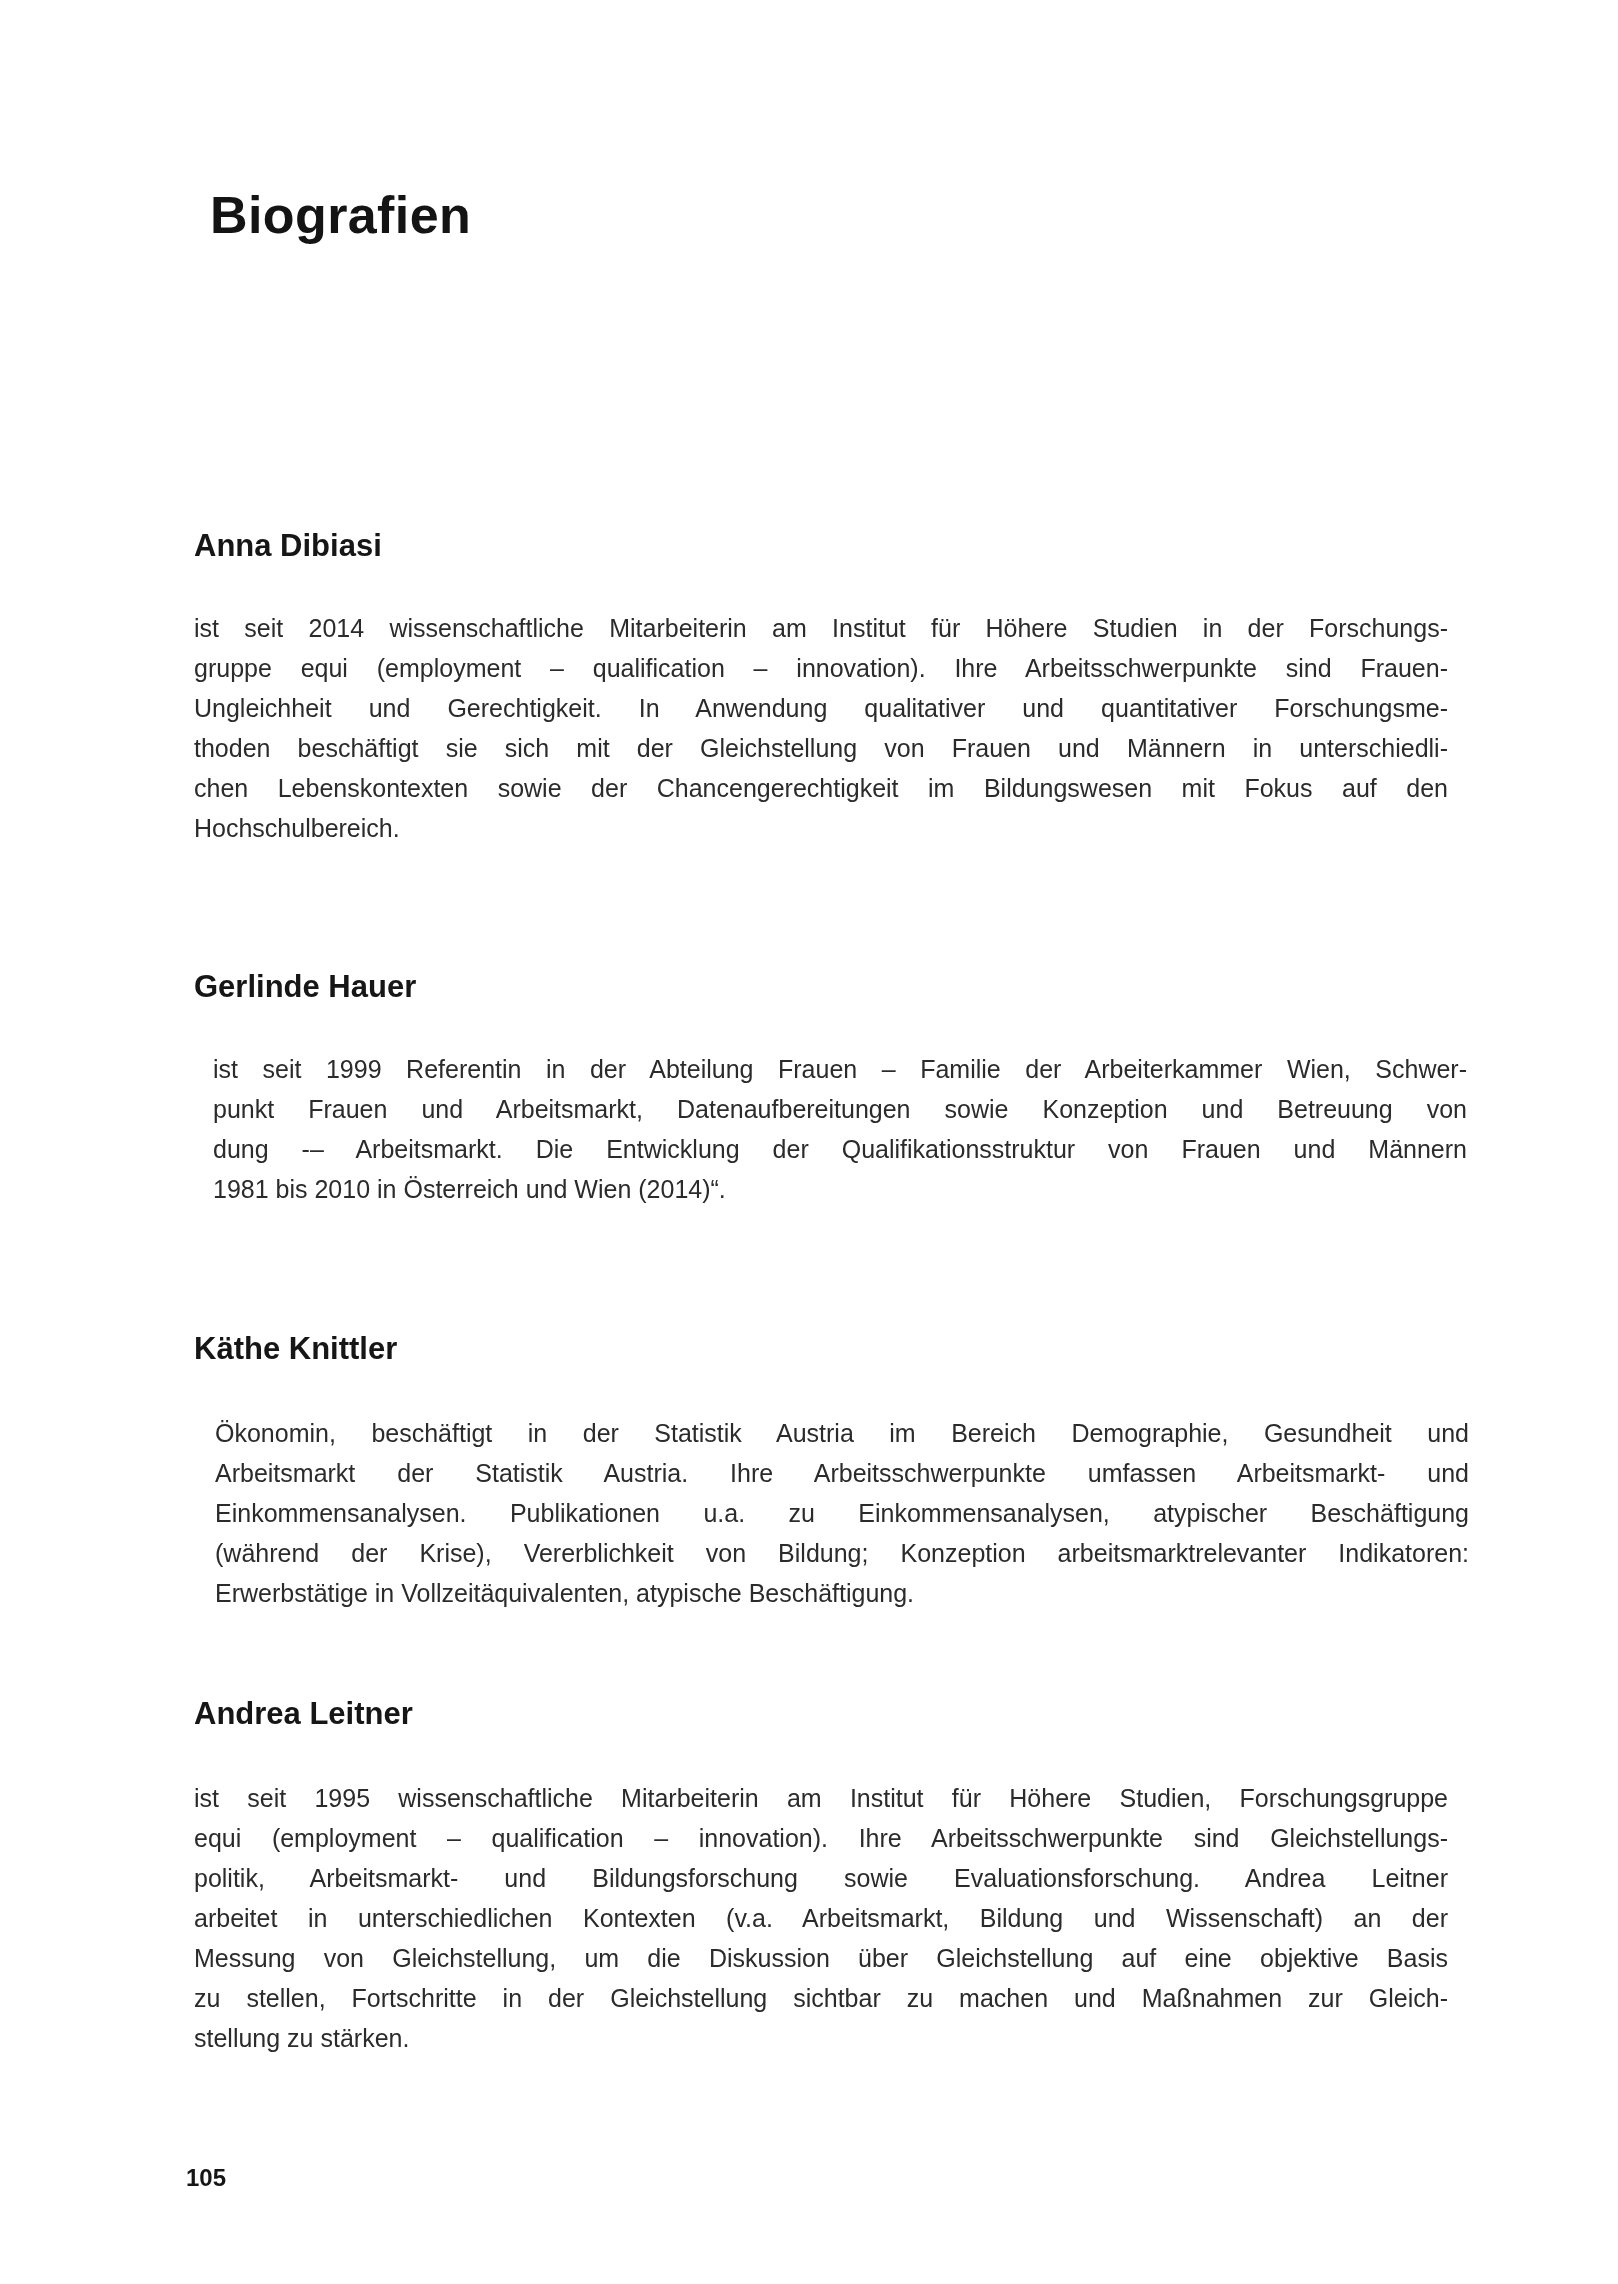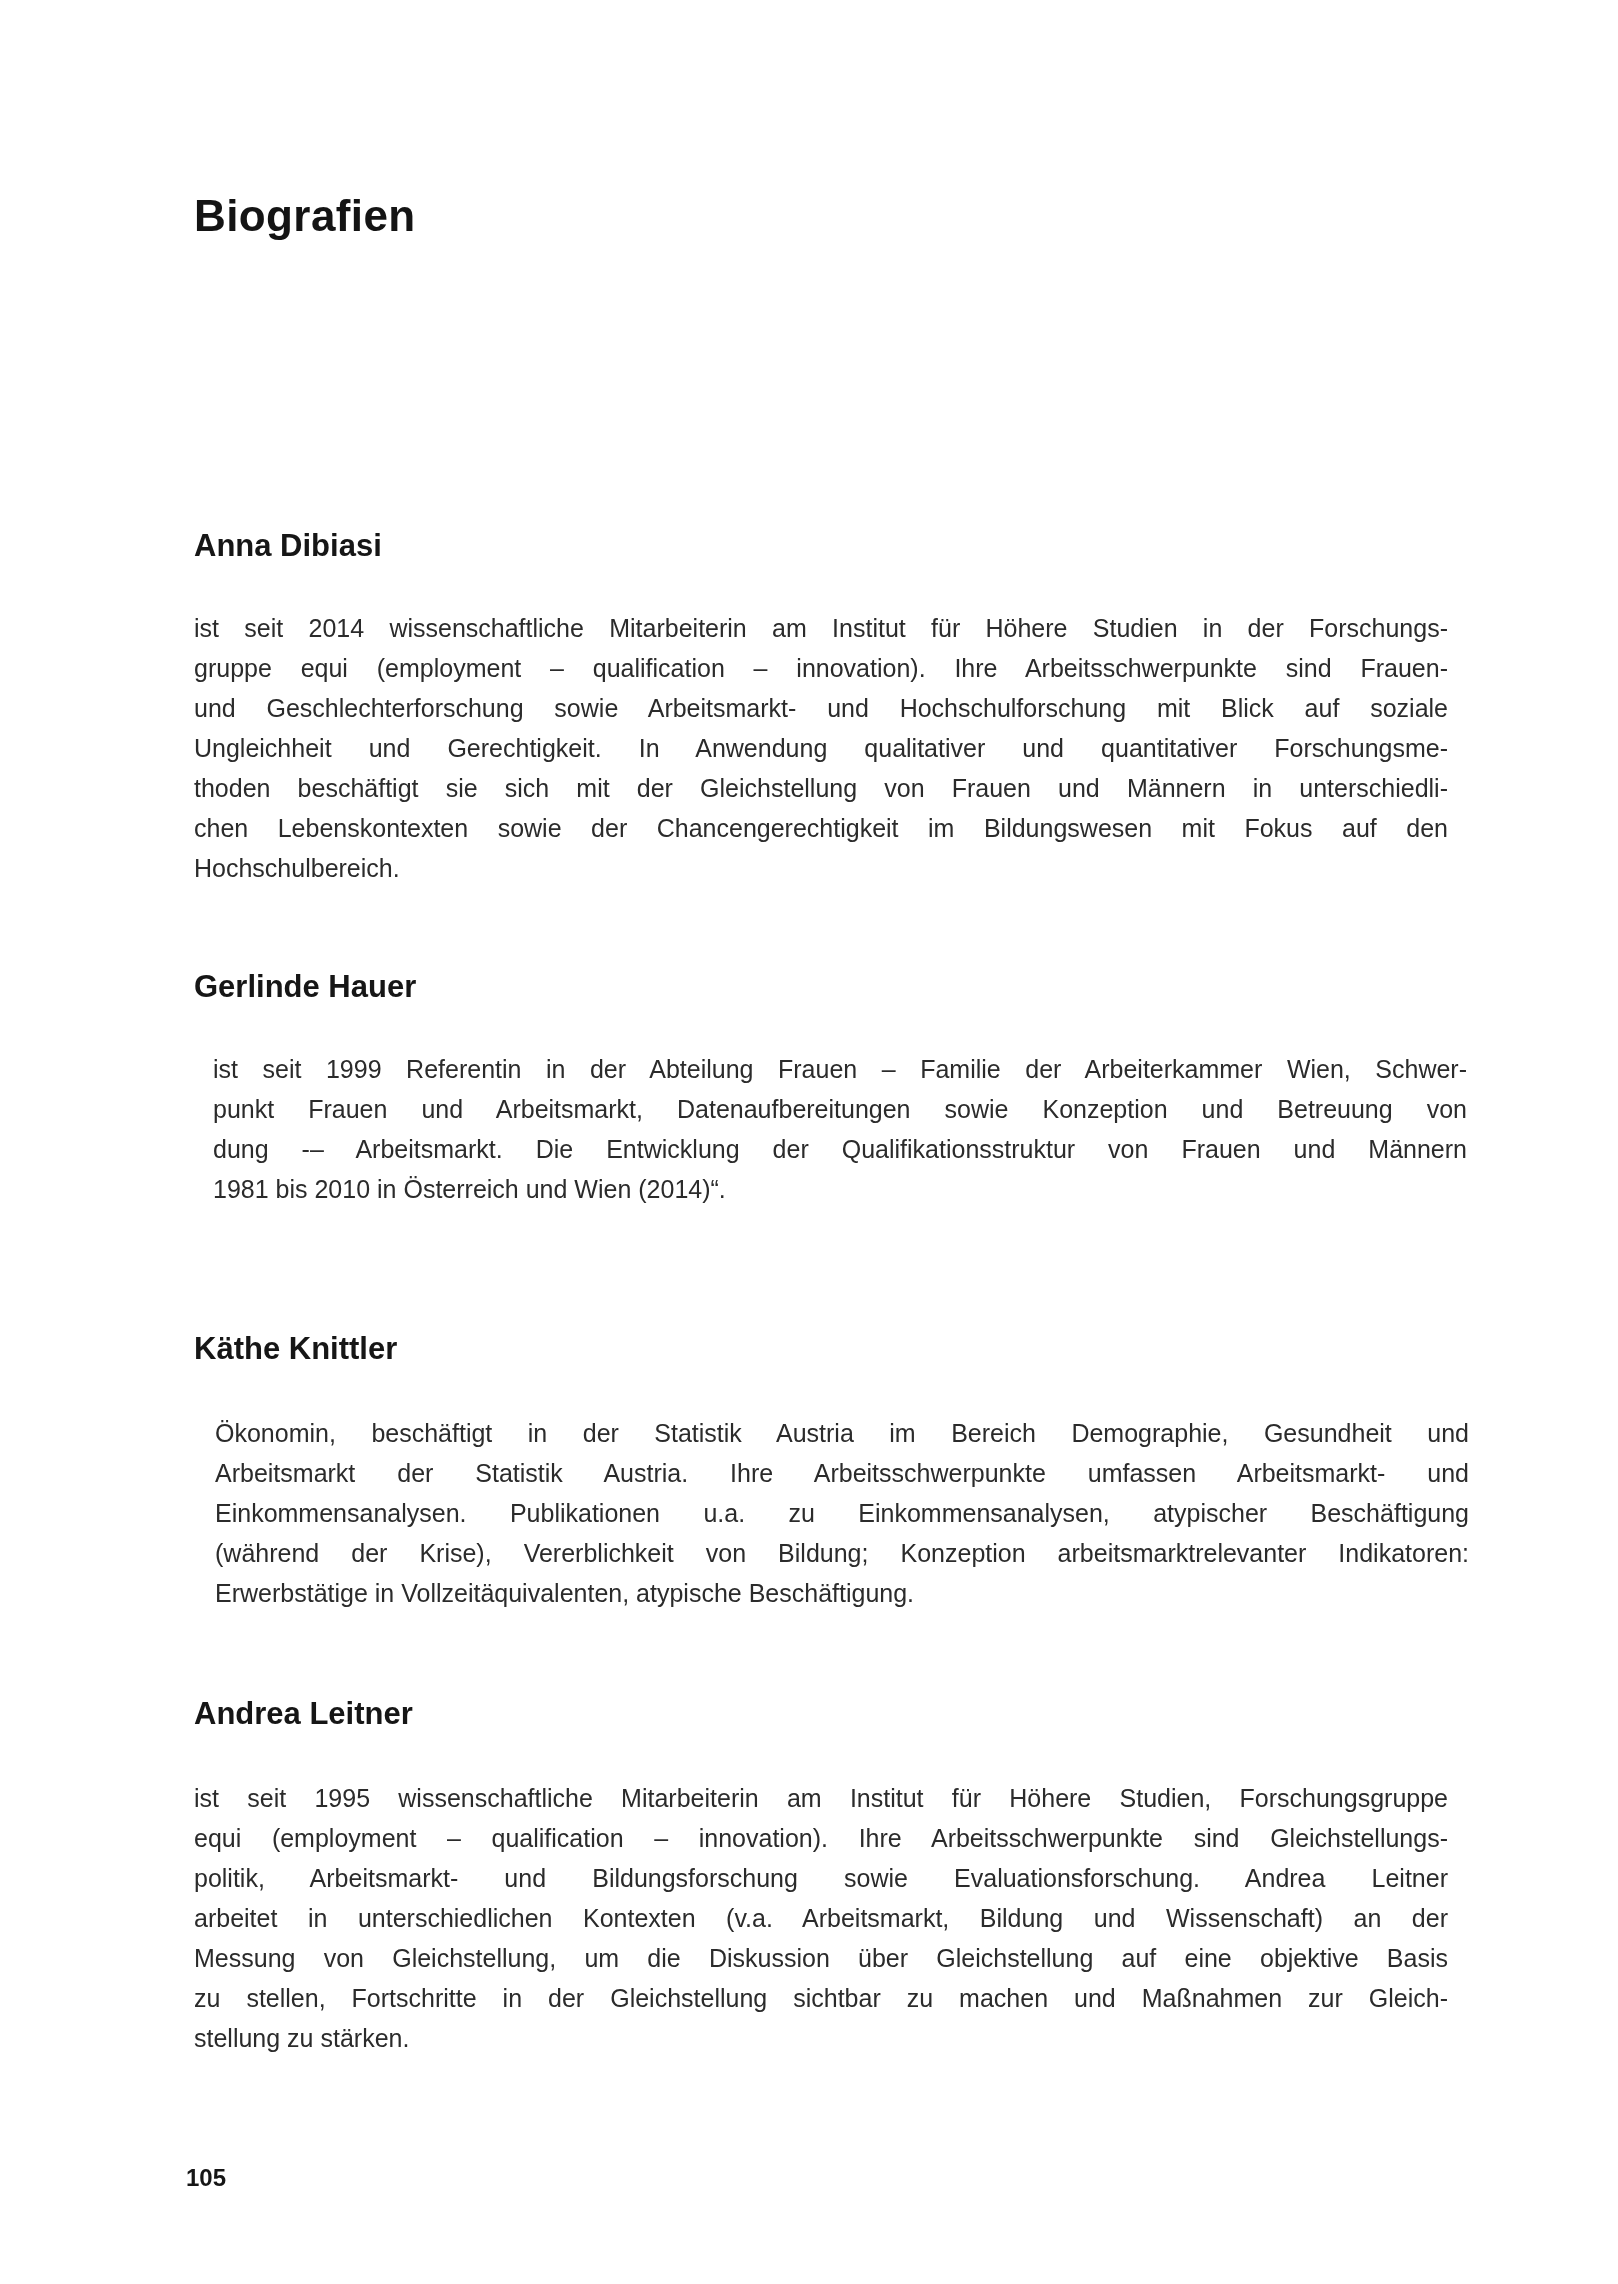--- a/index.html
+++ b/index.html
@@ -11,24 +11,24 @@
     position: relative;
     width: 1618px;
     height: 2284px;
     background: #ffffff;
     font-family: "Liberation Sans", "DejaVu Sans", sans-serif;
     color: #2b2b2b;
     overflow: hidden;
   }
   .title {
     position: absolute;
-    left: 194px;
+    left: 210px;
     top: 191px;
     margin: 0;
-    font-size: 44px;
+    font-size: 52px;
     line-height: 49px;
     font-weight: 700;
     color: #141414;
     letter-spacing: 0.4px;
   }
   .bio-heading {
     position: absolute;
     left: 194px;
     width: 1254px;
     margin: 0;
@@ -76,21 +76,20 @@
 <body>
 
 <div class="page">
 
   <h1 class="title">Biografien</h1>
 
   <h2 class="bio-heading" id="h0">Anna Dibiasi</h2>
   <div class="para" id="p0">
     <div class="line j">ist seit 2014 wissenschaftliche Mitarbeiterin am Institut für Höhere Studien in der Forschungs-</div>
     <div class="line j">gruppe equi (employment – qualification – innovation). Ihre Arbeitsschwerpunkte sind Frauen-</div>
-    <div class="line j">und Geschlechterforschung sowie Arbeitsmarkt- und Hochschulforschung mit Blick auf soziale</div>
     <div class="line j">Ungleichheit und Gerechtigkeit. In Anwendung qualitativer und quantitativer Forschungsme-</div>
     <div class="line j">thoden beschäftigt sie sich mit der Gleichstellung von Frauen und Männern in unterschiedli-</div>
     <div class="line j">chen Lebenskontexten sowie der Chancengerechtigkeit im Bildungswesen mit Fokus auf den</div>
     <div class="line">Hochschulbereich.</div>
   </div>
 
   <h2 class="bio-heading" id="h1">Gerlinde Hauer</h2>
   <div class="para" id="p1">
     <div class="line j">ist seit 1999 Referentin in der Abteilung Frauen – Familie der Arbeiterkammer Wien, Schwer-</div>
     <div class="line j">punkt Frauen und Arbeitsmarkt, Datenaufbereitungen sowie Konzeption und Betreuung von</div>

